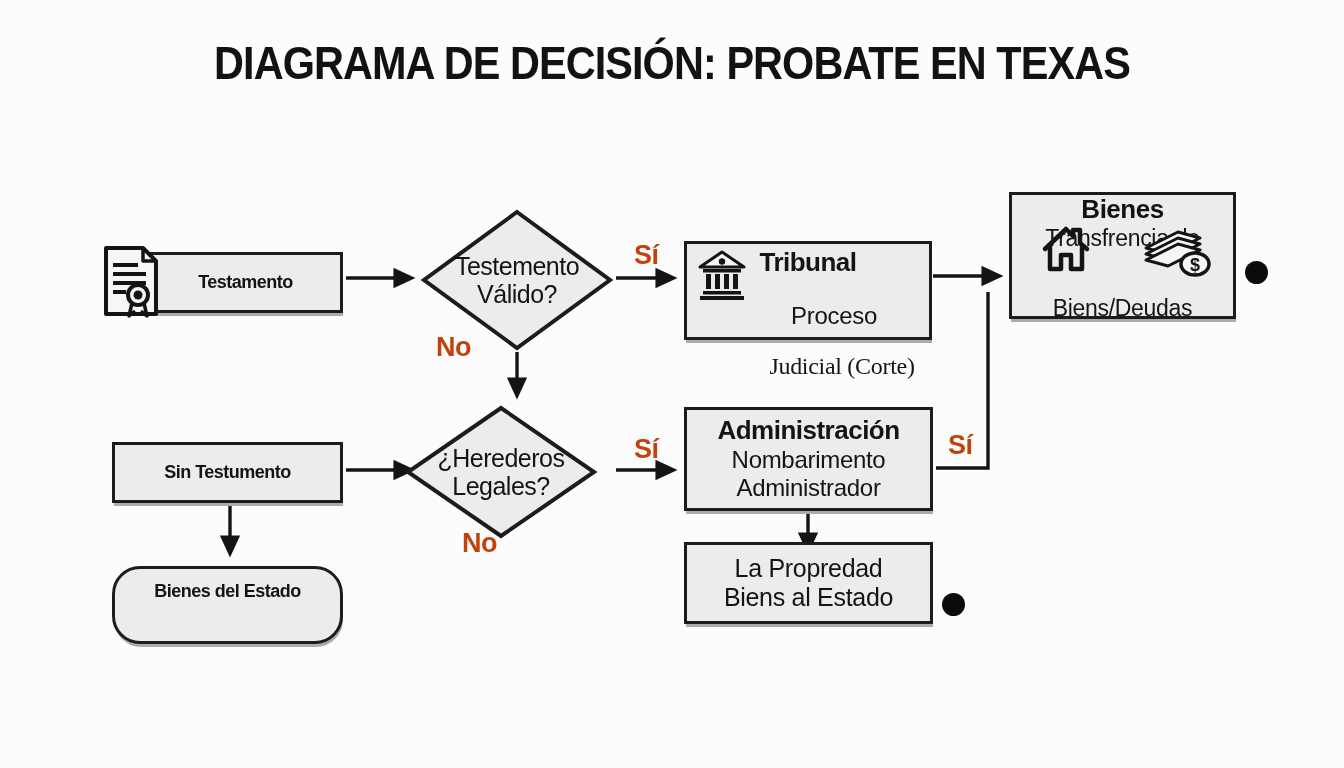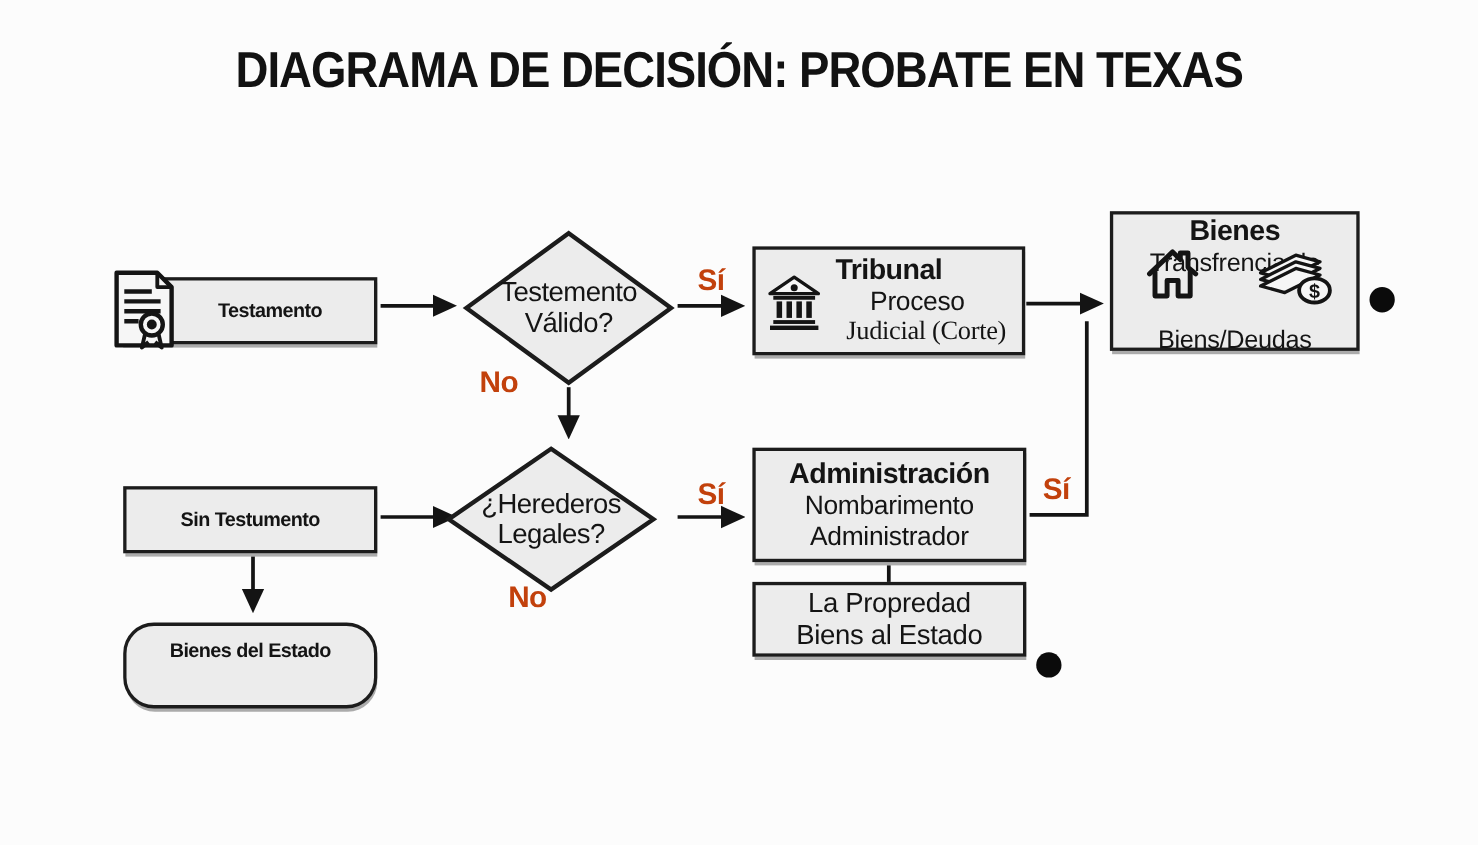--- a/index.html
+++ b/index.html
@@ -125,21 +125,21 @@
     </svg>
     <div class="dtext">
       <div>Testemento</div>
       <div>Válido?</div>
     </div>
   </div>
 
   <div class="edge-label" style="left:634px; top:240px;">Sí</div>
   <div class="edge-label" style="left:436px; top:332px;">No</div>
 
-  <div class="node" style="left:684px; top:224px; width:248px; height:99px; justify-content:flex-start; padding-top:4px;">
+  <div class="node" style="left:684px; top:241px; width:248px; height:99px; justify-content:flex-start; padding-top:4px;gap:24px;">
     <div class="heading">Tribunal</div>
     <div class="body-line" style="margin-left:52px;">Proceso</div>
     <div class="body-line" style="margin-left:68px;font-family:Liberation Serif, serif;">Judicial (Corte)</div>
   </div>
   <svg class="icon" style="left:698px; top:250px;" width="48" height="50" viewBox="0 0 48 50">
     <polygon points="24,2 46,17 2,17" fill="#f6f6f6" stroke="#141414" stroke-width="3" stroke-linejoin="round"></polygon>
     <circle cx="24" cy="11.5" r="3.2" fill="#141414"></circle>
     <rect x="5" y="19" width="38" height="3.5" fill="#141414"></rect>
     <rect x="8" y="24" width="5" height="15" fill="#141414"></rect>
     <rect x="17" y="24" width="5" height="15" fill="#141414"></rect>
@@ -189,19 +189,19 @@
   <div class="node" style="left:684px; top:407px; width:249px; height:104px;">
     <div class="heading">Administración</div>
     <div class="body-line">Nombarimento</div>
     <div class="body-line">Administrador</div>
   </div>
 
   <div class="node" style="left:112px; top:566px; width:231px; height:78px; justify-content:flex-start; padding-top:12px;border-radius:28px;">
     <div class="big-label">Bienes del Estado</div>
   </div>
 
-  <div class="node" style="left:684px; top:529px; width:249px; height:68px;">
+  <div class="node" style="left:684px; top:542px; width:249px; height:82px;">
     <div class="body-line" style="font-size:25px;">La Propredad</div>
     <div class="body-line" style="font-size:25px;">Biens al Estado</div>
   </div>
   <div class="dot" style="left:942px; top:593px;"></div>
 
 </div>
 
 </body></html>

